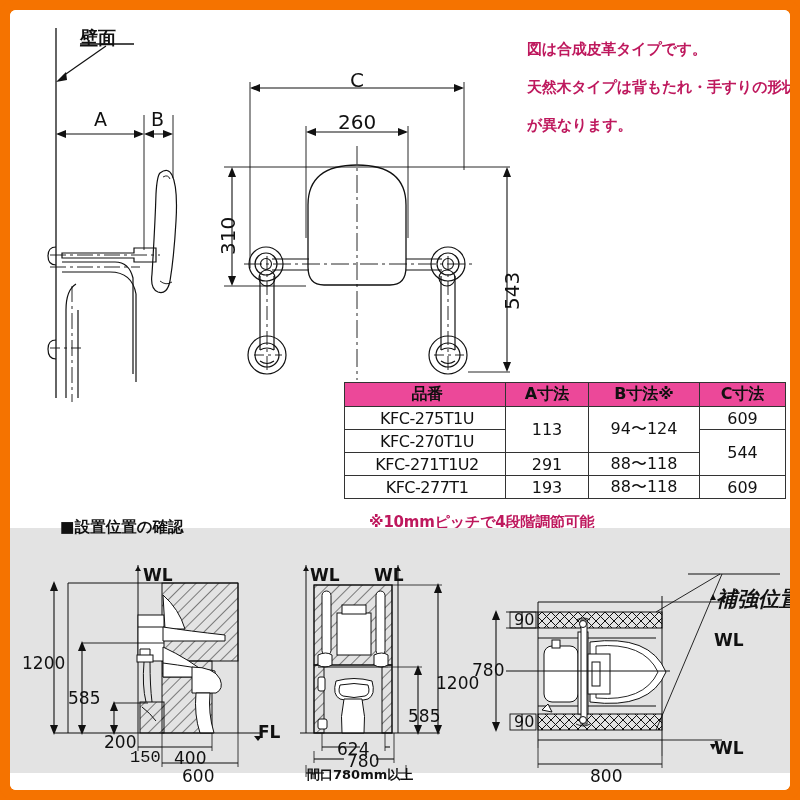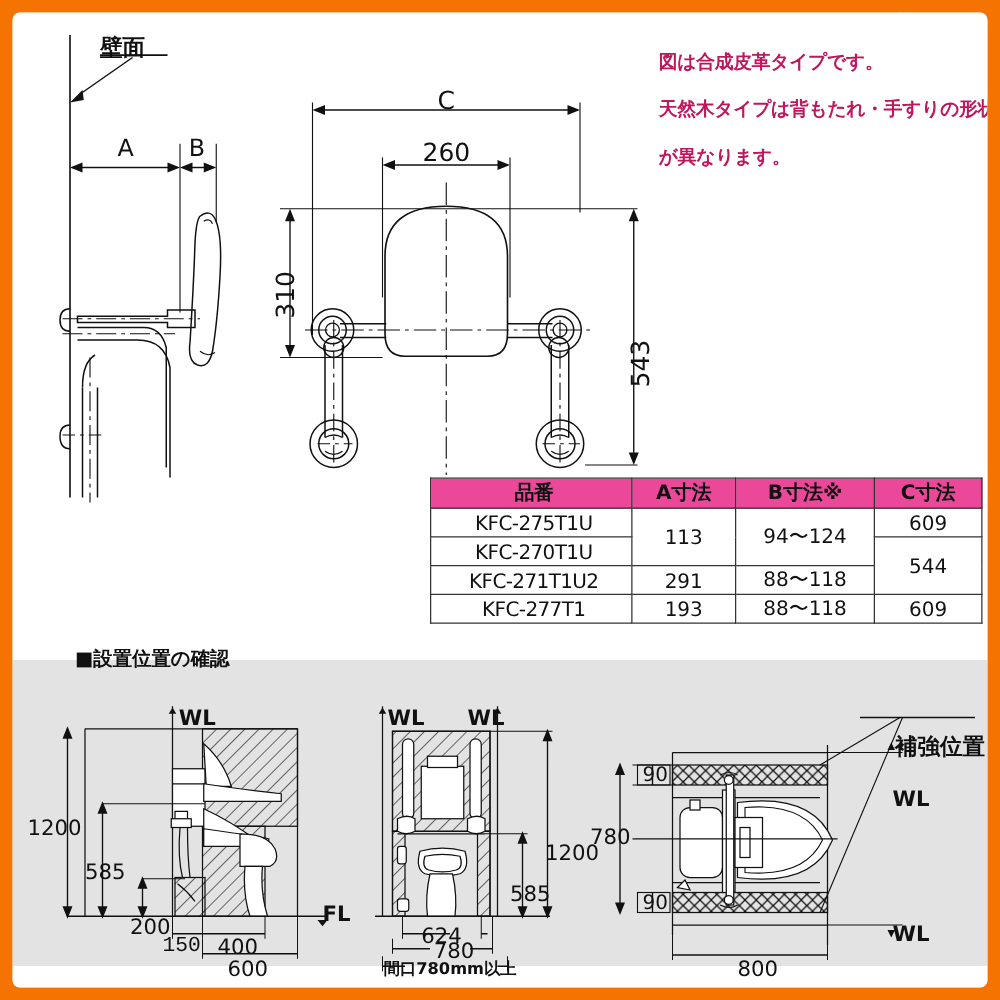--- a/index.html
+++ b/index.html
@@ -223,20 +223,21 @@
         <td class="cB">88〜118</td>
       </tr>
       <tr>
         <td class="model">KFC-277T1</td>
         <td class="cA">193</td>
         <td class="cB">88〜118</td>
         <td class="cC">609</td>
       </tr>
     </tbody>
   </table>
+  <div class="note" id="tblnote">※10mmピッチで4段階調節可能</div>
 
   <div id="bottom"></div>
   <div id="botpad"></div>
 
   <div class="sec" style="left:18px;top:507px;margin-left:32px;">■設置位置の確認</div>
 
   <svg style="left:10px;top:545px;" width="270" height="230" viewBox="0 0 270 230">
     <defs>
       <pattern id="hatchA" patternUnits="userSpaceOnUse" width="8" height="8" patternTransform="rotate(45)">
         <line x1="0" y1="0" x2="0" y2="8" stroke="#111" stroke-width="1"></line>
@@ -441,21 +442,21 @@
       <line x1="192" y1="44" x2="252" y2="44" stroke-width="0.9"></line>
       <polygon points="240,42 246,42 243,36" fill="#111" stroke="none"></polygon>
       <line x1="192" y1="182" x2="252" y2="182" stroke-width="0.9"></line>
       <polygon points="240,186 246,186 243,192" fill="#111" stroke="none"></polygon>
 
       <line x1="186" y1="54" x2="250" y2="16" stroke-width="0.9"></line>
       <line x1="186" y1="172" x2="252" y2="16" stroke-width="0.9"></line>
       <line x1="218" y1="16" x2="310" y2="16" stroke-width="1.1"></line>
     </g>
   </svg>
-  <div class="lbl b" style="left:706px;top:575px;font-size:18px;">補強位置</div>
+  <div class="lbl b" style="left:706px;top:575px;font-size:21px;font-style:italic;">補強位置</div>
   <div class="lbl b" style="left:704px;top:620px;font-size:17px;">WL</div>
   <div class="lbl b" style="left:704px;top:728px;font-size:17px;">WL</div>
   <div class="lbl" style="left:504px;top:600px;font-size:16px;">90</div>
   <div class="lbl" style="left:504px;top:702px;font-size:16px;">90</div>
   <div class="lbl" style="left:462px;top:650px;font-size:17px;">780</div>
   <div class="lbl" style="left:580px;top:756px;font-size:17px;">800</div>
 
  </div>
 </div>
 

